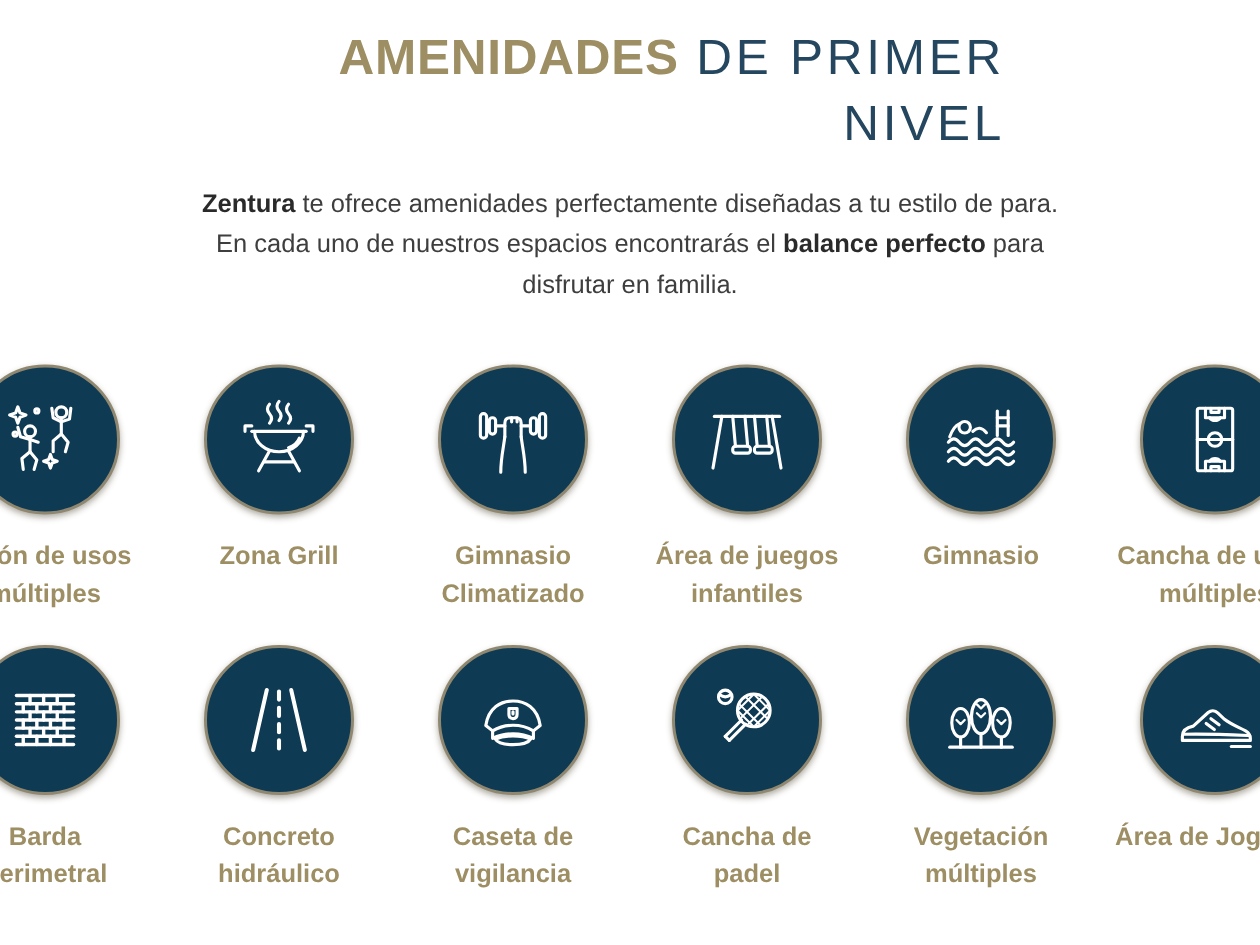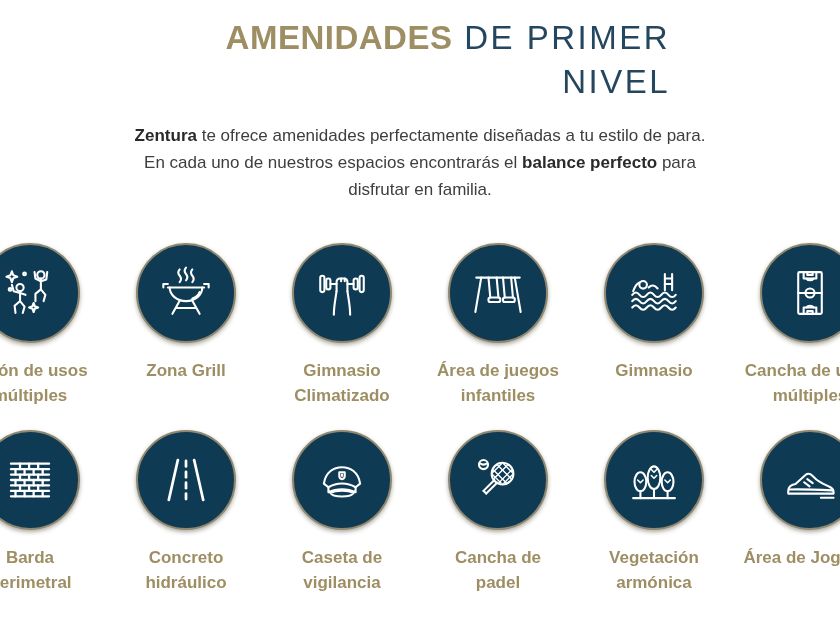--- a/index.html
+++ b/index.html
@@ -277,21 +277,21 @@
             <path d="M47 44.5 V52"></path>
           <g stroke-width="1.7">
             <path d="M14 32 l3 3 l3 -3"></path>
               <path d="M29 27 l3 3 l3 -3"></path>
             <path d="M29 20.5 l3 3 l3 -3"></path>
               <path d="M44 32 l3 3 l3 -3"></path>
           </g>
         </svg>
       </div>
       <div class="label">Vegetación
-armónica</div>
+múltiples</div>
     </div>
 
     <div class="tile">
       <div class="circle">
         <svg class="icon" viewBox="0 0 64 64">
           <path d="M8 47 V44 C8 40 11 37.5 16 36.5 L27 26.5 C29 24.8 32 24.8 34 26.8 L39 31.5 C44 35.5 50 37.5 54.5 40 C57 41.5 58 43.5 58 45.5 V47 Z"></path>
           <path d="M9 42.5 C25 42 42 42.8 57.5 43.5"></path>
           <path d="M29 31 l6 4.5"></path>
             <path d="M25.5 34.5 l6 4.5"></path>
           <path d="M44 51.5 H58"></path>

